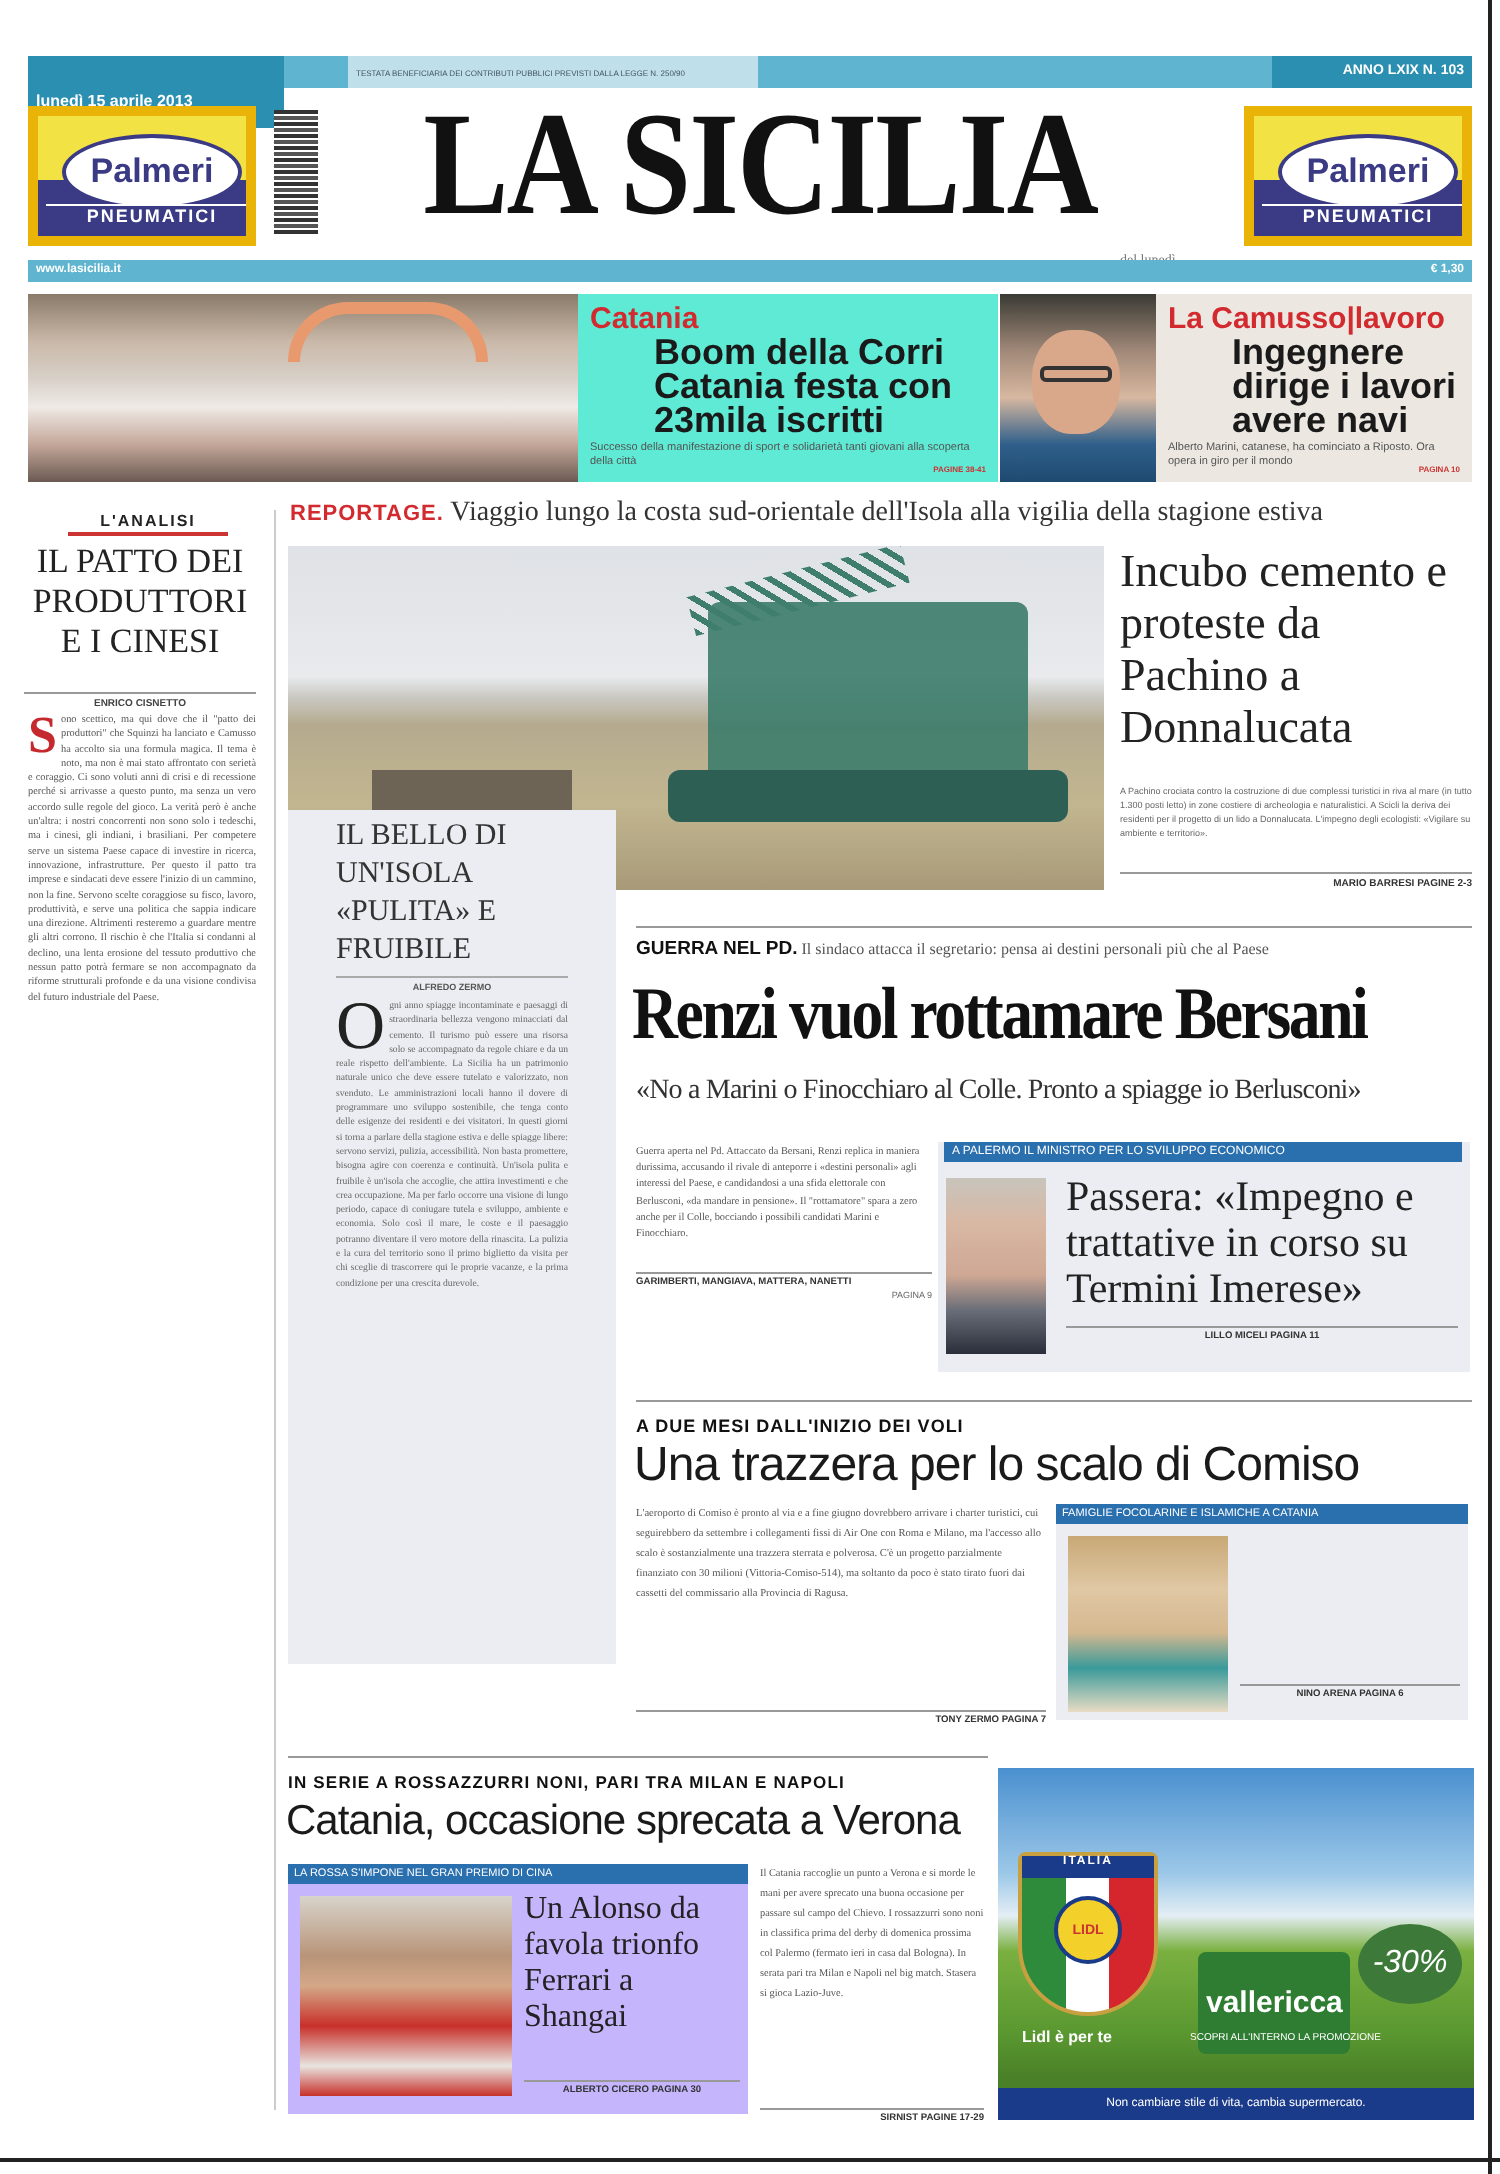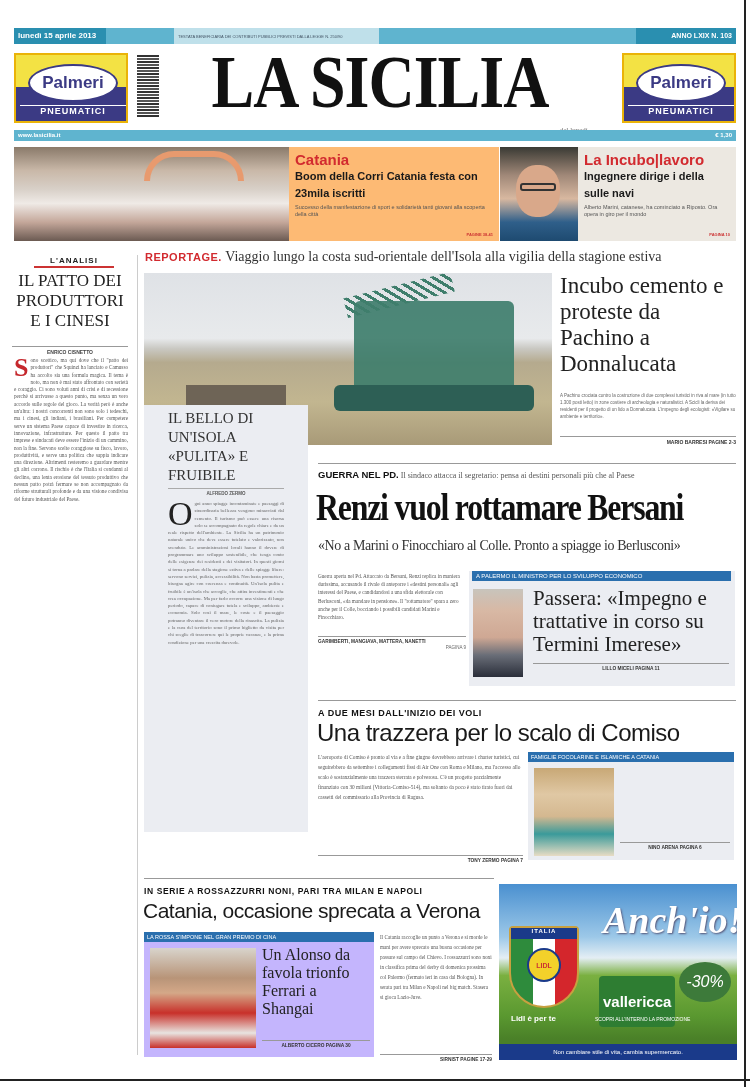--- a/index.html
+++ b/index.html
@@ -2,44 +2,44 @@
 <html><head>
 <meta charset="utf-8">
 <style>
   * { box-sizing: border-box; margin: 0; padding: 0; }
   html, body { width: 750px; height: 1087px; background: #ffffff; overflow: hidden; }
   body { font-family: "Liberation Sans", sans-serif; color: #222; position: relative; }
   .abs { position: absolute; }
 
   
   .topbar { left: 14px; top: 28px; width: 722px; height: 16px; background: #5fb4cf; }
-  .topbar .date { position: absolute; left: 0; top: 0; height: 16px; width: 92px; background: #2a8fb0; color: #fff; font-size: 8px; font-weight: bold; padding: 3px 4px; }
+  .topbar .date { position: absolute; left: 0; top: 0; height: 16px; width: 128px; background: #2a8fb0; color: #fff; font-size: 8px; font-weight: bold; padding: 18px 4px; }
   .topbar .mid { position: absolute; left: 160px; top: 0; height: 16px; width: 205px; background: #bfe0ea; color: #456; font-size: 4px; padding: 6px 4px; white-space: nowrap; overflow: hidden; }
   .topbar .issue { position: absolute; right: 0; top: 0; height: 16px; width: 100px; background: #2a8fb0; color: #fff; font-size: 7px; font-weight: bold; padding: 4px 4px; text-align: right; }
 
   
-  .palmeri { width: 114px; height: 70px; top: 53px; border: 2px solid #eab308; overflow: hidden; }
+  .palmeri { width: 114px; height: 70px; top: 53px; border: 5px solid #eab308; overflow: hidden; }
   .palmeri .yellow { position: absolute; left:0; top:0; width:100%; height: 32px; background: #f3e244; }
   .palmeri .blue { position: absolute; left:0; top:32px; width:100%; height: 38px; background: #3b3a84; }
   .palmeri .oval { position: absolute; left: 12px; top: 9px; width: 90px; height: 38px; border-radius: 50%; background: #fff; border: 2px solid #3b3a84; display:flex; align-items:center; justify-content:center; font-weight: bold; color: #3b3a84; font-size: 17px; }
   .palmeri .pn { position: absolute; left: 4px; bottom: 4px; width: 106px; height: 12px; color: #fff; font-size: 9px; font-weight: bold; text-align: center; letter-spacing: 1px; border-top: 1px solid #fff; }
 
   .barcode { left: 137px; top: 55px; width: 22px; height: 62px; background: repeating-linear-gradient(180deg, #333 0 2px, #fff 2px 3px, #555 3px 5px, #fff 5px 6px); }
   .masthead { left: 170px; top: 46px; width: 420px; height: 80px; font-family: "Liberation Serif", serif; font-weight: bold; font-size: 64px; color: #111; letter-spacing: -1px; text-align: center; transform: scaleY(1.15); }
   .masthead-sub { left: 560px; top: 126px; font-size: 7px; color: #777; font-family: "Liberation Serif", serif; }
 
   .urlbar { left: 14px; top: 130px; width: 722px; height: 11px; background: #5fb4cf; color: #fff; font-size: 6px; font-weight: bold; padding: 2px 4px; }
   .urlbar .price { position: absolute; right: 4px; top: 2px; }
 
   
   .teaser-photo1 { left: 14px; top: 147px; width: 275px; height: 94px; background: linear-gradient(180deg, #8a7a6a 0%, #c9b8a8 25%, #d8d0c8 45%, #efeae6 60%, #c4a79a 80%, #6b5a52 100%); }
   .teaser-photo1 .arch { position:absolute; left: 130px; top: 4px; width: 100px; height: 30px; border: 6px solid #e89a6e; border-bottom: none; border-radius: 50px 50px 0 0; }
-  .teaser-box1 { left: 289px; top: 147px; width: 210px; height: 94px; background: #fdba74; padding: 4px 6px; }
+  .teaser-box1 { left: 289px; top: 147px; width: 210px; height: 94px; background: #5eead4; padding: 4px 6px; }
   .kicker-red { color: #d22a2f; font-weight: bold; font-size: 15px; }
-  .teaser-title { font-weight: bold; font-size: 11px; line-height: 17px; color: #1a1a1a; }
+  .teaser-title { font-weight: bold; font-size: 18px; line-height: 17px; color: #1a1a1a; margin-left: 32px; }
   .teaser-text { font-size: 5.5px; color: #555; line-height: 7px; margin-top: 2px; }
   .teaser-page { position: absolute; right: 6px; bottom: 4px; font-size: 4px; color: #c33; font-weight:bold; }
   .teaser-photo2 { left: 500px; top: 147px; width: 78px; height: 94px; background: linear-gradient(180deg, #3a3a34 0%, #a08878 30%, #d8b8a0 55%, #2f5f8a 80%, #1e4a70 100%); }
   .teaser-photo2 .face { position:absolute; left: 16px; top: 18px; width: 44px; height: 52px; border-radius: 45%; background: #d9a88a; }
   .teaser-photo2 .glasses { position:absolute; left: 20px; top: 36px; width: 36px; height: 8px; border: 2px solid #333; border-radius: 3px; }
   .teaser-box2 { left: 578px; top: 147px; width: 158px; height: 94px; background: #ece8e1; padding: 4px 6px; }
 
   
   .analisi-kicker { left: 34px; top: 256px; width: 80px; text-align: center; font-size: 8px; font-weight: bold; letter-spacing: 1px; color: #222; border-bottom: 2px solid #c33; padding-bottom: 1px; }
   .analisi-title { left: 10px; top: 271px; width: 120px; text-align: center; font-family: "Liberation Serif", serif; font-size: 17px; line-height: 20px; color: #222; }
@@ -159,22 +159,22 @@
   <div class="kicker-red">Catania</div>
   <div class="teaser-title">Boom della Corri Catania festa con 23mila iscritti</div>
   <div class="teaser-text">Successo della manifestazione di sport e solidarietà tanti giovani alla scoperta della città</div>
   <div class="teaser-page">PAGINE 38-41</div>
 </div>
 <div class="abs teaser-photo2">
     <div class="face"></div>
     <div class="glasses"></div>
   </div>
 <div class="abs teaser-box2">
-  <div class="kicker-red">La Incubo|lavoro</div>
-  <div class="teaser-title">Ingegnere dirige i della sulle navi</div>
+  <div class="kicker-red">La Camusso|lavoro</div>
+  <div class="teaser-title">Ingegnere dirige i lavori avere navi</div>
   <div class="teaser-text">Alberto Marini, catanese, ha cominciato a Riposto. Ora opera in giro per il mondo</div>
   <div class="teaser-page">PAGINA 10</div>
 </div>
 
 <div class="abs analisi-kicker">L'ANALISI</div>
 <div class="abs analisi-title">IL PATTO DEI PRODUTTORI E I CINESI</div>
 <div class="abs analisi-author">ENRICO CISNETTO</div>
 <div class="abs analisi-body">
   <span class="dropcap-s">S</span>
   <span>ono scettico, ma qui dove che il "patto dei produttori" che Squinzi ha lanciato e Camusso ha accolto sia una formula magica. Il tema è noto, ma non è mai stato affrontato con serietà e coraggio. Ci sono voluti anni di crisi e di recessione perché si arrivasse a questo punto, ma senza un vero accordo sulle regole del gioco. La verità però è anche un'altra: i nostri concorrenti non sono solo i tedeschi, ma i cinesi, gli indiani, i brasiliani. Per competere serve un sistema Paese capace di investire in ricerca, innovazione, infrastrutture. Per questo il patto tra imprese e sindacati deve essere l'inizio di un cammino, non la fine. Servono scelte coraggiose su fisco, lavoro, produttività, e serve una politica che sappia indicare una direzione. Altrimenti resteremo a guardare mentre gli altri corrono. Il rischio è che l'Italia si condanni al declino, una lenta erosione del tessuto produttivo che nessun patto potrà fermare se non accompagnato da riforme strutturali profonde e da una visione condivisa del futuro industriale del Paese.</span>
@@ -255,21 +255,20 @@
 <div class="abs catania-body">Il Catania raccoglie un punto a Verona e si morde le mani per avere sprecato una buona occasione per passare sul campo del Chievo. I rossazzurri sono noni in classifica prima del derby di domenica prossima col Palermo (fermato ieri in casa dal Bologna). In serata pari tra Milan e Napoli nel big match. Stasera si gioca Lazio-Juve.</div>
 <div class="abs catania-byline">
   <span>SIRNIST</span> <span>PAGINE 17-29</span>
 </div>
 
 <div class="abs lidl-ad">
   <div class="lidl-shield">
     <div class="italia">ITALIA</div>
     <div class="logo">LIDL</div>
   </div>
-  <div class="anchio">Anch'io!</div>
   <div class="vallericca">vallericca</div>
   <div class="discount">-30%</div>
   <div class="lidl-slogan">Lidl è per te</div>
   <div class="lidl-promo">SCOPRI ALL'INTERNO LA PROMOZIONE</div>
   <div class="lidl-footer">Non cambiare stile di vita, cambia supermercato.</div>
 </div>
 
 <div class="abs page-border"></div>
 <div class="abs bottom-border"></div>
 

